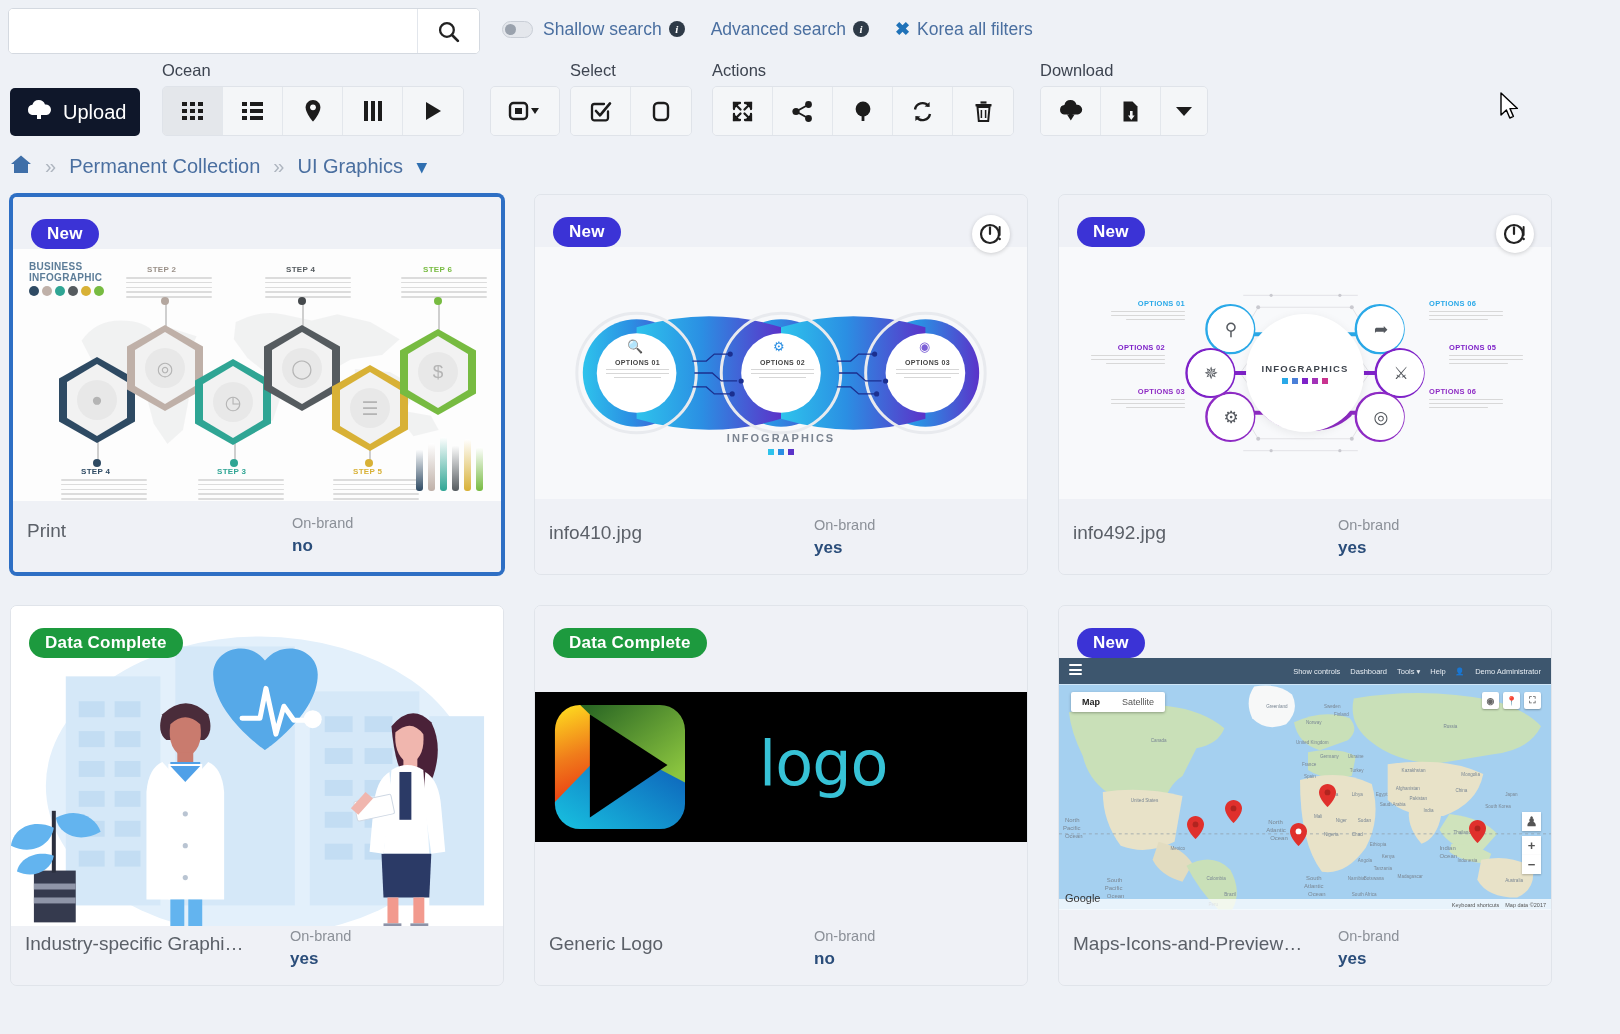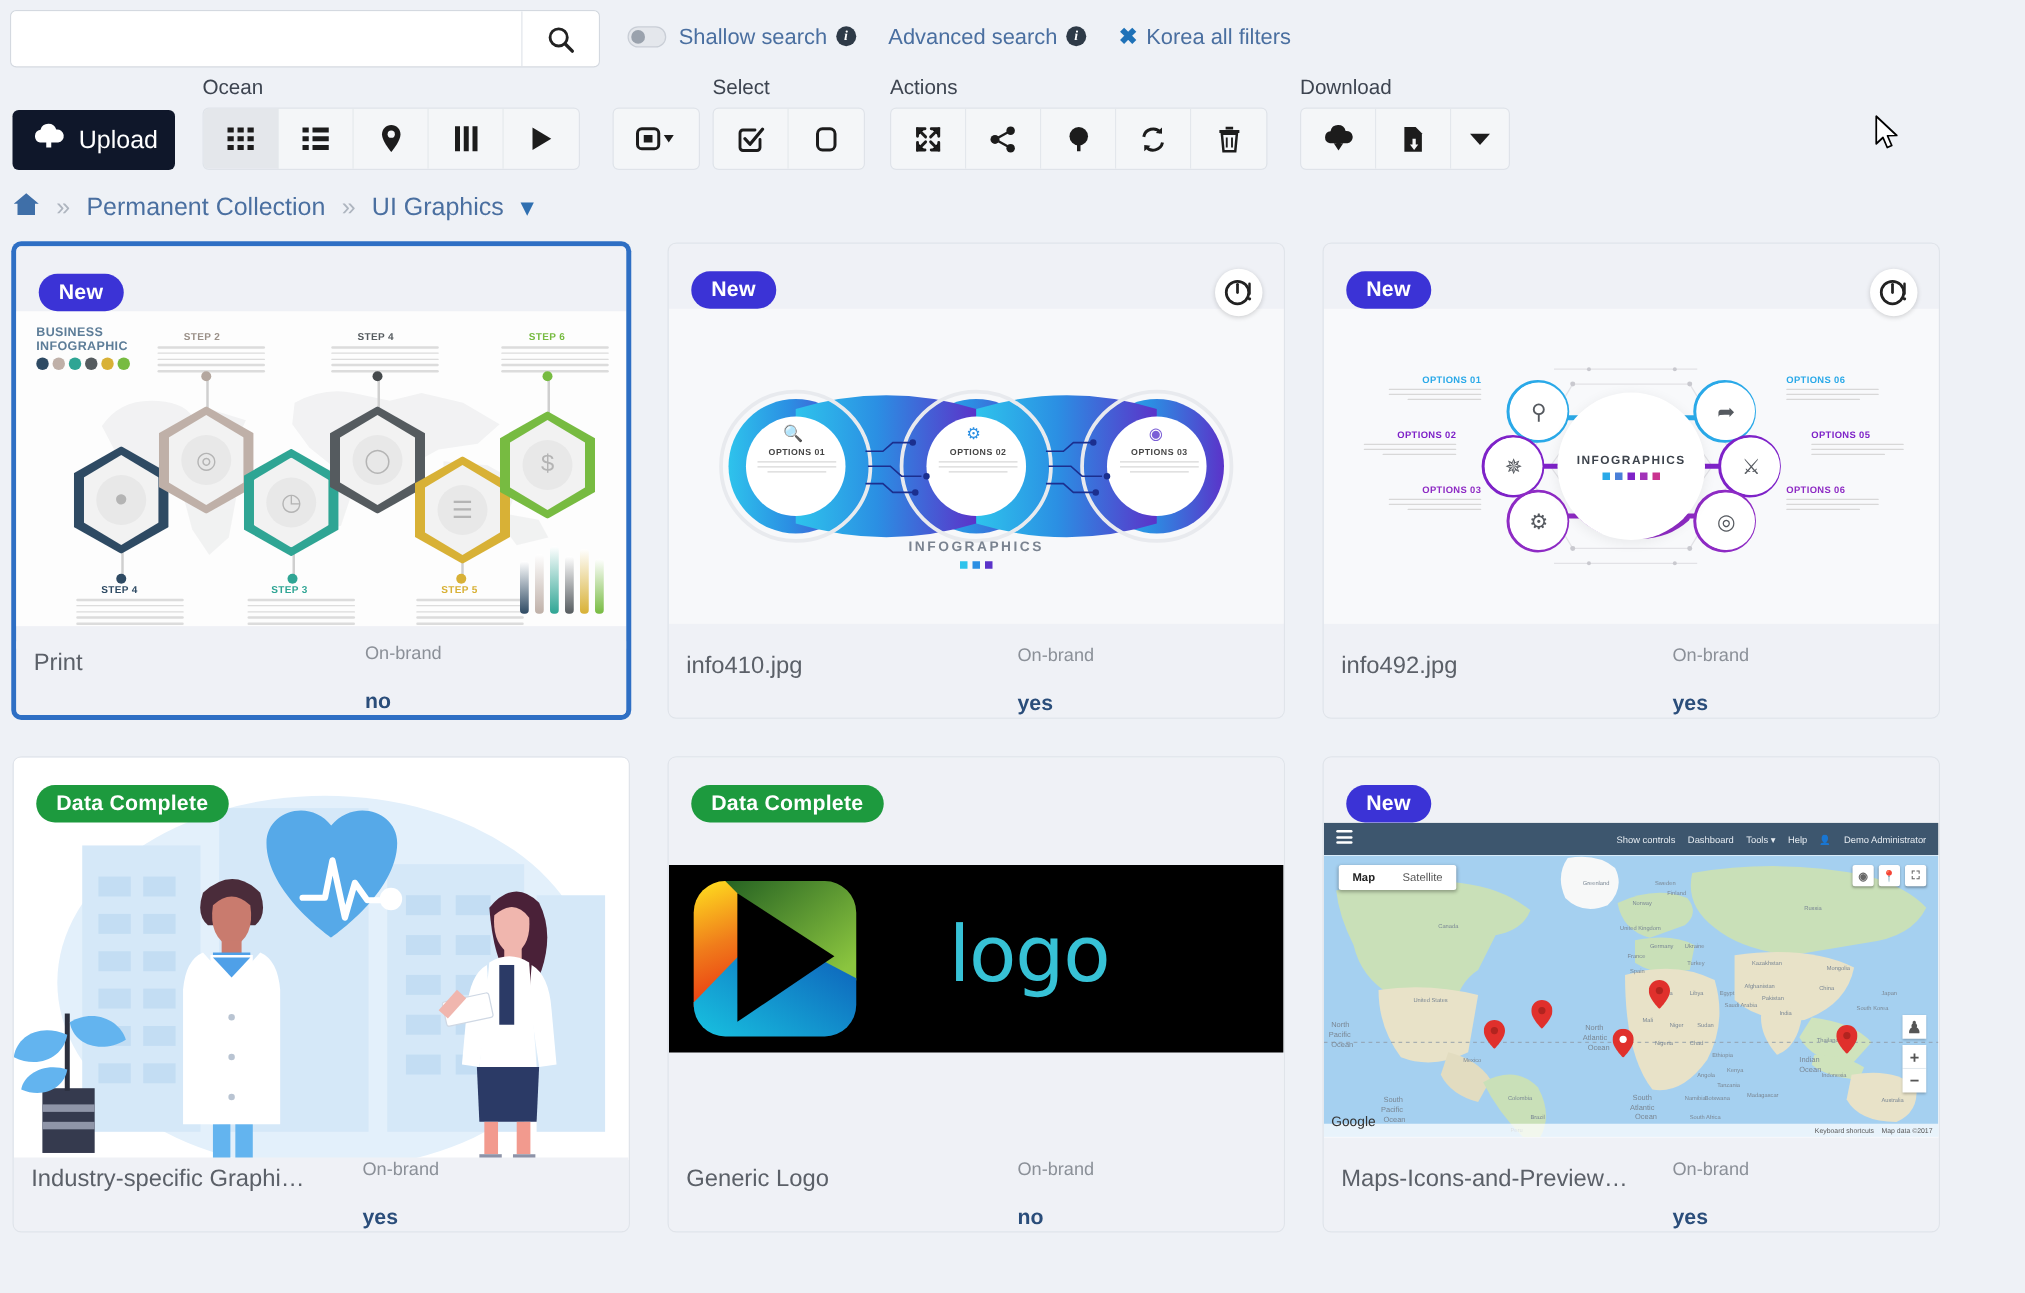--- a/index.html
+++ b/index.html
@@ -234,21 +234,21 @@
   .f-title {
     flex: 0 0 265px;
     font-size: 19px;
     color: #5b6068;
     padding-top: 7px;
     white-space: nowrap;
     overflow: hidden;
   }
   .f-meta { flex: 1; padding-top: 2px; }
   .f-label { font-size: 14.5px; color: #8b9098; }
-  .f-value { font-size: 17px; color: #2a4d7a; font-weight: bold; margin-top: 20px; }
+  .f-value { font-size: 17px; color: #2a4d7a; font-weight: bold; margin-top: 5px; }
 
   
   .hexwrap { position: absolute; inset: 0; background: #fdfdfd; }
   .worldmap { position: absolute; left: 10%; top: 18%; width: 80%; height: 62%; opacity: .16; }
   .hx { position: absolute; width: 76px; height: 86px; }
   .hx .outer, .hx .inner {
     position: absolute; inset: 0;
     clip-path: polygon(50% 0%, 100% 25%, 100% 75%, 50% 100%, 0% 75%, 0% 25%);
   }
   .hx .inner { inset: 7px 8px; background: #f2f2f2; }

